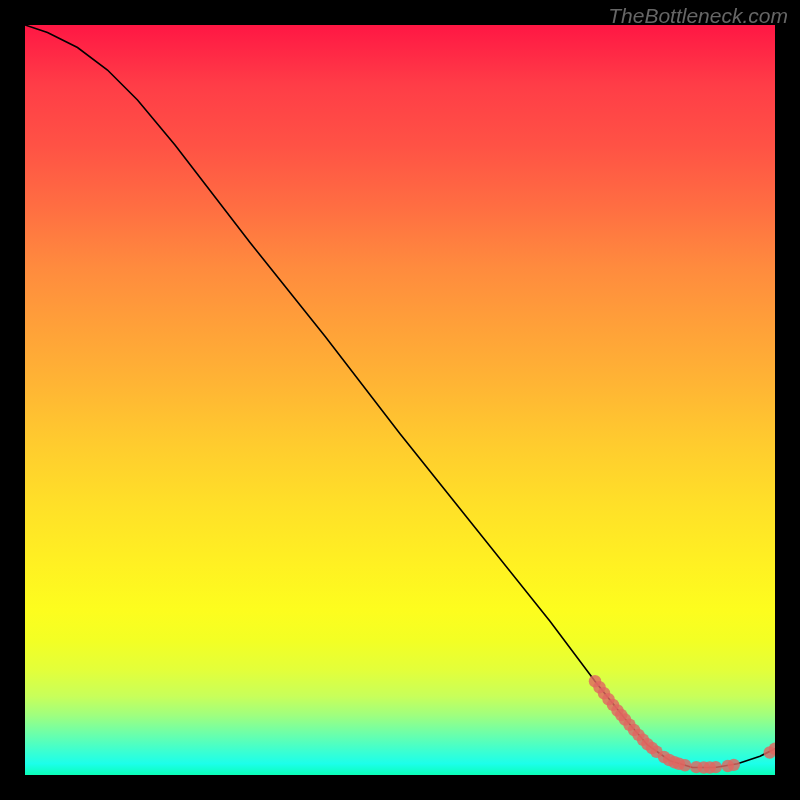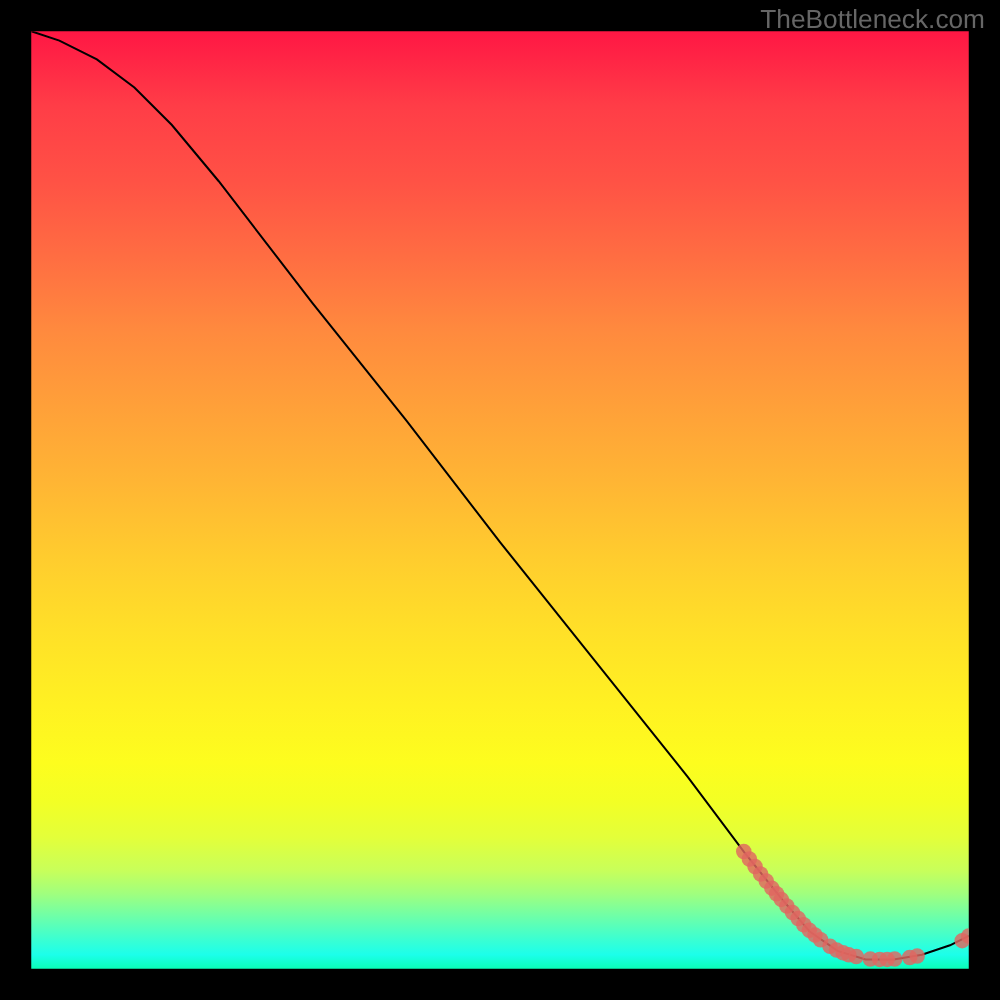--- a/index.html
+++ b/index.html
@@ -12,20 +12,21 @@
     overflow: hidden;
   }
   .watermark {
     position: absolute;
     top: 4px;
     right: 12px;
     color: #666;
     font-size: 21px;
     font-weight: normal;
     z-index: 20;
+    font-style: italic;
   }
   .plot-area {
     position: absolute;
     left: 25px;
     top: 25px;
     width: 750px;
     height: 750px;
     background: linear-gradient(to bottom,
       #ff1744 0%,
       #ff3d47 8%,

